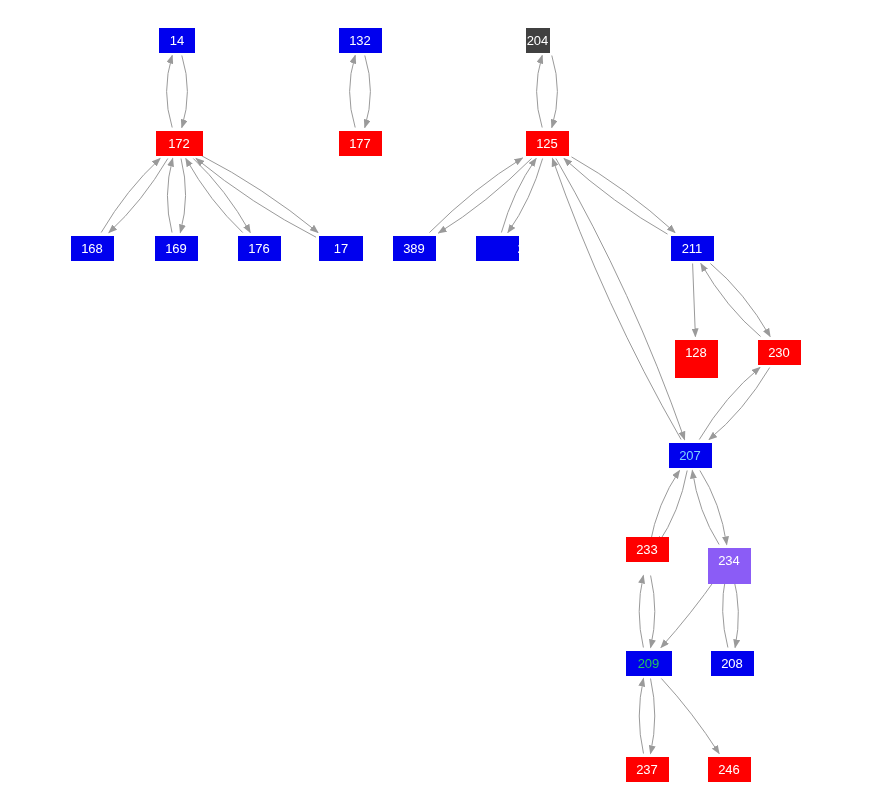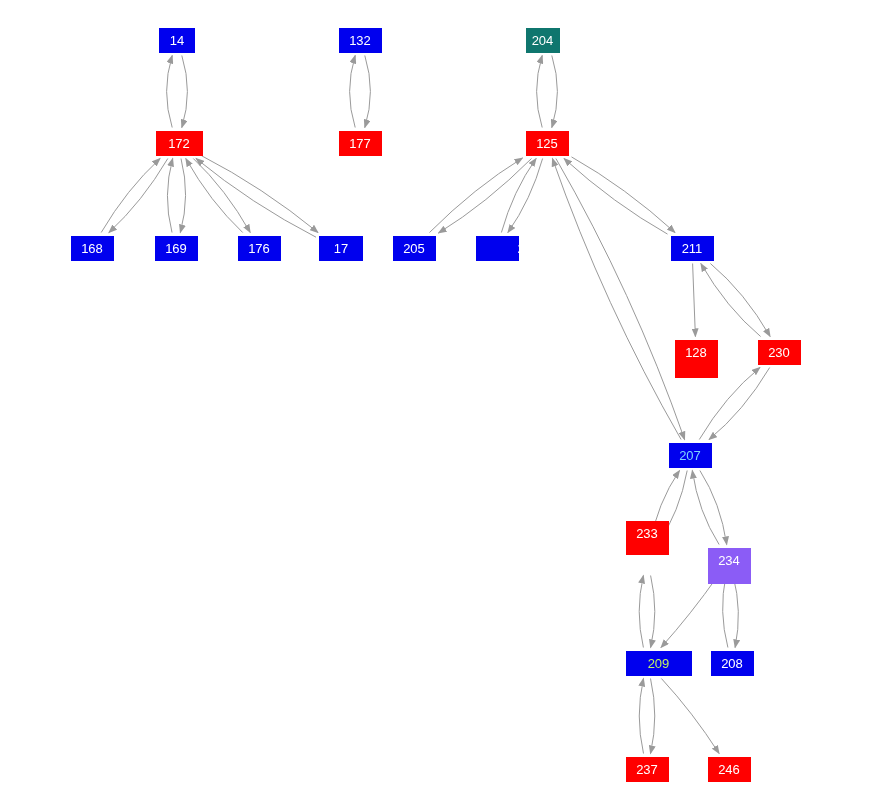--- a/index.html
+++ b/index.html
@@ -77,33 +77,33 @@
       <path d="M 643.4 647.5 Q 635.0 611.5 643.4 575.5" fill="none" stroke="#9a9a9a" stroke-width="1" marker-end="url(#arrow)"></path>
       <path d="M 718.1 575.5 Q 691.1 614.0 661.0 647.5" fill="none" stroke="#9a9a9a" stroke-width="1" marker-end="url(#arrow)"></path>
       <path d="M 733.1 575.5 Q 742.5 611.2 735.1 647.5" fill="none" stroke="#9a9a9a" stroke-width="1" marker-end="url(#arrow)"></path>
       <path d="M 727.9 647.5 Q 718.5 611.8 725.9 575.5" fill="none" stroke="#9a9a9a" stroke-width="1" marker-end="url(#arrow)"></path>
       <path d="M 650.5 678.5 Q 659.0 716.0 650.5 753.5" fill="none" stroke="#9a9a9a" stroke-width="1" marker-end="url(#arrow)"></path>
       <path d="M 643.5 753.5 Q 635.0 716.0 643.5 678.5" fill="none" stroke="#9a9a9a" stroke-width="1" marker-end="url(#arrow)"></path>
       <path d="M 661.4 678.5 Q 692.7 712.3 719.1 753.5" fill="none" stroke="#9a9a9a" stroke-width="1" marker-end="url(#arrow)"></path>
     </svg>
 <div class="node" style="left: 159px; top: 27.5px; width: 36px; height: 25px; background: rgb(0, 0, 238); color: rgb(255, 255, 255);">14</div>
     <div class="node" style="left: 338.5px; top: 27.5px; width: 43px; height: 25px; background: rgb(0, 0, 238); color: rgb(255, 255, 255);">132</div>
-    <div class="node" style="left: 525.5px; top: 27.5px; width: 34px; height: 25px; background: #0f766e; color: rgb(255, 255, 255);">204</div>
+    <div class="node" style="left: 525.5px; top: 27.5px; width: 24px; height: 25px; background: #404040; color: rgb(255, 255, 255);">204</div>
     <div class="node" style="left: 155.5px; top: 130.5px; width: 47px; height: 25px; background: rgb(255, 0, 0); color: rgb(255, 255, 255);">172</div>
     <div class="node" style="left: 338.5px; top: 130.5px; width: 43px; height: 25px; background: rgb(255, 0, 0); color: rgb(255, 255, 255);">177</div>
     <div class="node" style="left: 525.5px; top: 130.5px; width: 43px; height: 25px; background: rgb(255, 0, 0); color: rgb(255, 255, 255);">125</div>
     <div class="node" style="left: 70.5px; top: 235.5px; width: 43px; height: 25px; background: rgb(0, 0, 238); color: rgb(255, 255, 255);">168</div>
     <div class="node" style="left: 154.5px; top: 235.5px; width: 43px; height: 25px; background: rgb(0, 0, 238); color: rgb(255, 255, 255);">169</div>
     <div class="node" style="left: 237.5px; top: 235.5px; width: 43px; height: 25px; background: rgb(0, 0, 238); color: rgb(255, 255, 255);">176</div>
     <div class="node" style="left: 319px; top: 235.5px; width: 44px; height: 25px; background: rgb(0, 0, 238); color: rgb(255, 255, 255);">17</div>
-    <div class="node" style="left: 392.5px; top: 235.5px; width: 43px; height: 25px; background: rgb(0, 0, 238); color: rgb(255, 255, 255);">205</div>
+    <div class="node" style="left: 392.5px; top: 235.5px; width: 43px; height: 25px; background: rgb(0, 0, 238); color: rgb(255, 255, 255);">389</div>
     <div class="node" style="left: 475.5px; top: 235.5px; width: 43px; height: 25px; background: rgb(0, 0, 238); color: rgb(255, 255, 255); padding-left: 42px;">206</div>
     <div class="node" style="left: 670.5px; top: 235.5px; width: 43px; height: 25px; background: rgb(0, 0, 238); color: rgb(255, 255, 255);">211</div>
     <div class="node" style="left: 674.5px; top: 339.5px; width: 43px; height: 38px; background: rgb(255, 0, 0); color: rgb(255, 255, 255);">128</div>
     <div class="node" style="left: 757.5px; top: 339.5px; width: 43px; height: 25px; background: rgb(255, 0, 0); color: rgb(255, 255, 255);">230</div>
     <div class="node" style="left: 668.5px; top: 442.5px; width: 43px; height: 25px; background: rgb(0, 0, 238); color: #7dd3fc;">207</div>
-    <div class="node" style="left: 625.5px; top: 521px; width: 43px; height: 34px; background: rgb(255, 0, 0); color: rgb(255, 255, 255);">233</div>
+    <div class="node" style="left: 625.5px; top: 537px; width: 43px; height: 25px; background: rgb(255, 0, 0); color: rgb(255, 255, 255);">233</div>
     <div class="node" style="left: 707.5px; top: 547.5px; width: 43px; height: 36px; background: #8b5cf6; color: rgb(255, 255, 255);">234</div>
-    <div class="node" style="left: 625.5px; top: 650.5px; width: 66px; height: 25px; background: rgb(0, 0, 238); color: #bef264;">209</div>
+    <div class="node" style="left: 625.5px; top: 650.5px; width: 46px; height: 25px; background: rgb(0, 0, 238); color: #22c55e;">209</div>
     <div class="node" style="left: 710.5px; top: 650.5px; width: 43px; height: 25px; background: rgb(0, 0, 238); color: rgb(255, 255, 255);">208</div>
     <div class="node" style="left: 625.5px; top: 756.5px; width: 43px; height: 25px; background: rgb(255, 0, 0); color: rgb(255, 255, 255);">237</div>
     <div class="node" style="left: 707.5px; top: 756.5px; width: 43px; height: 25px; background: rgb(255, 0, 0); color: rgb(255, 255, 255);">246</div>
   </div>
 
 </body></html>

